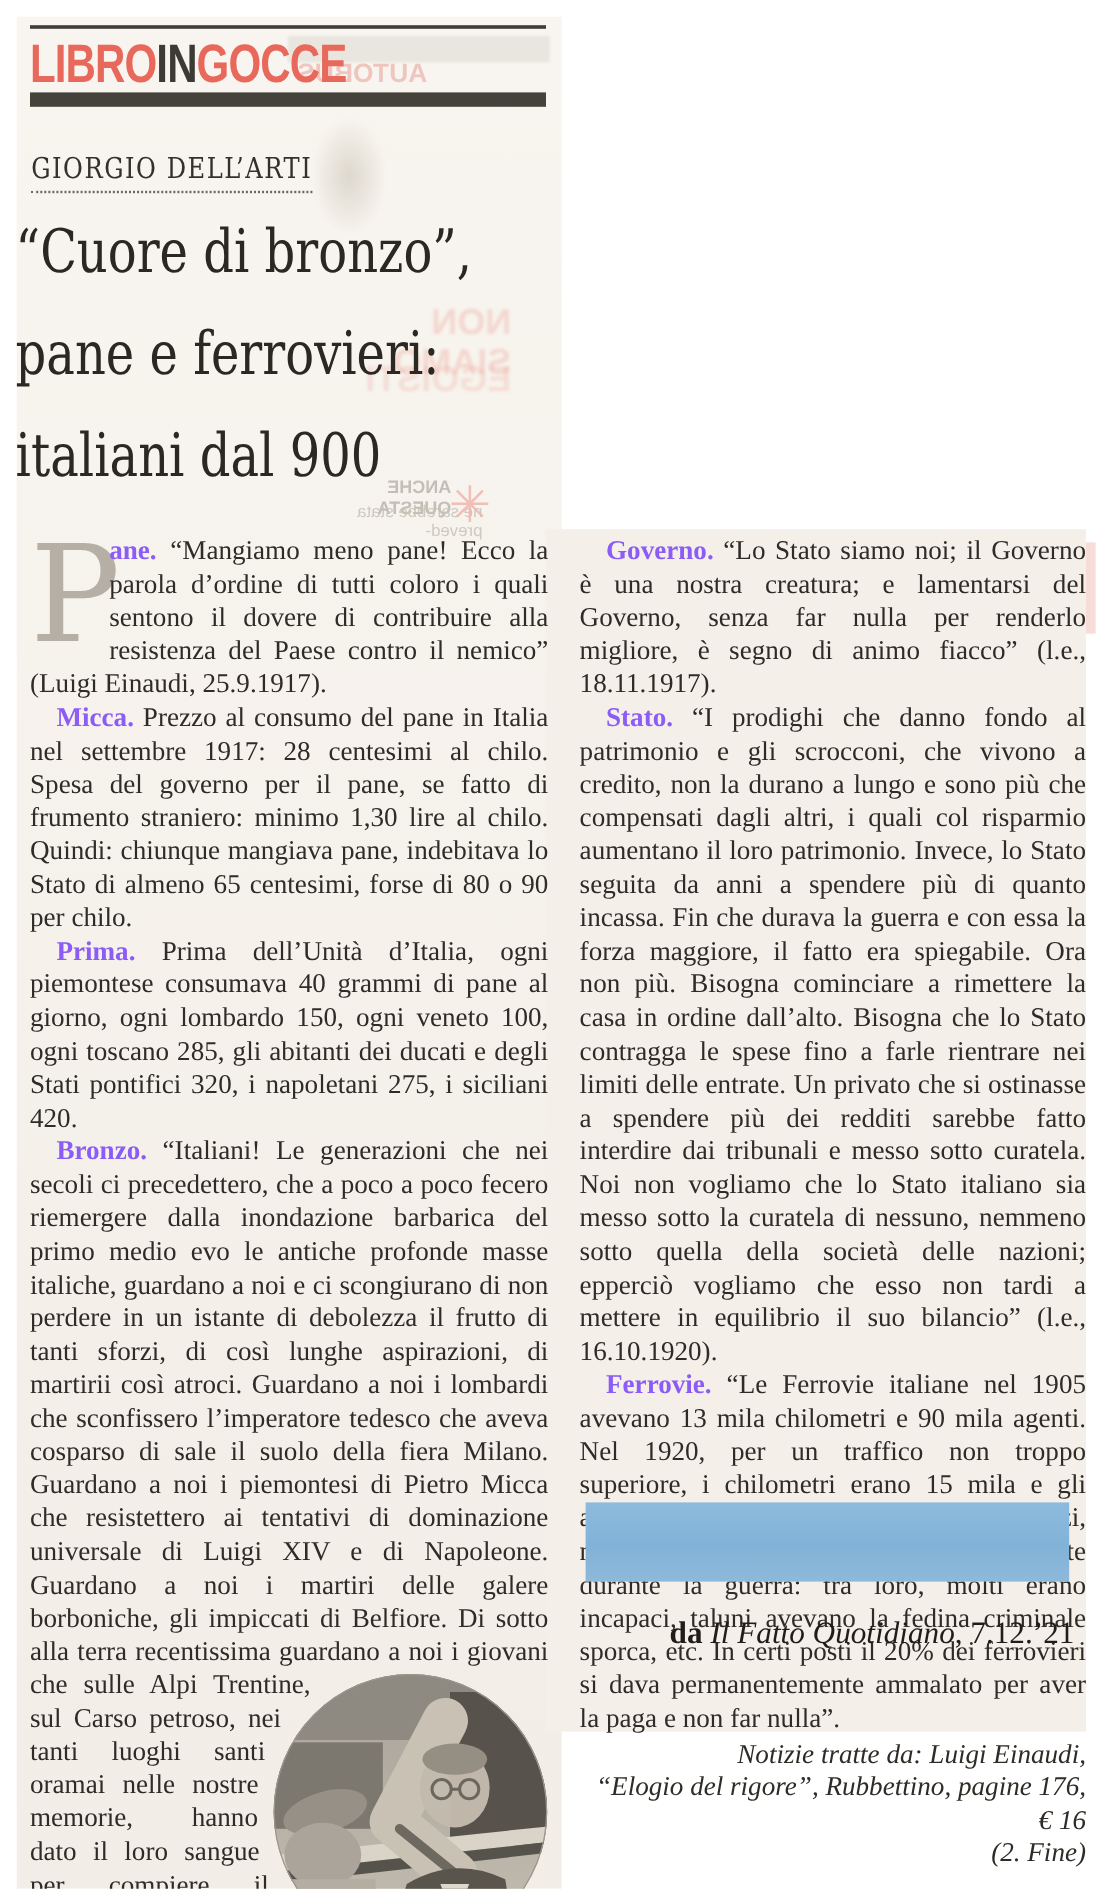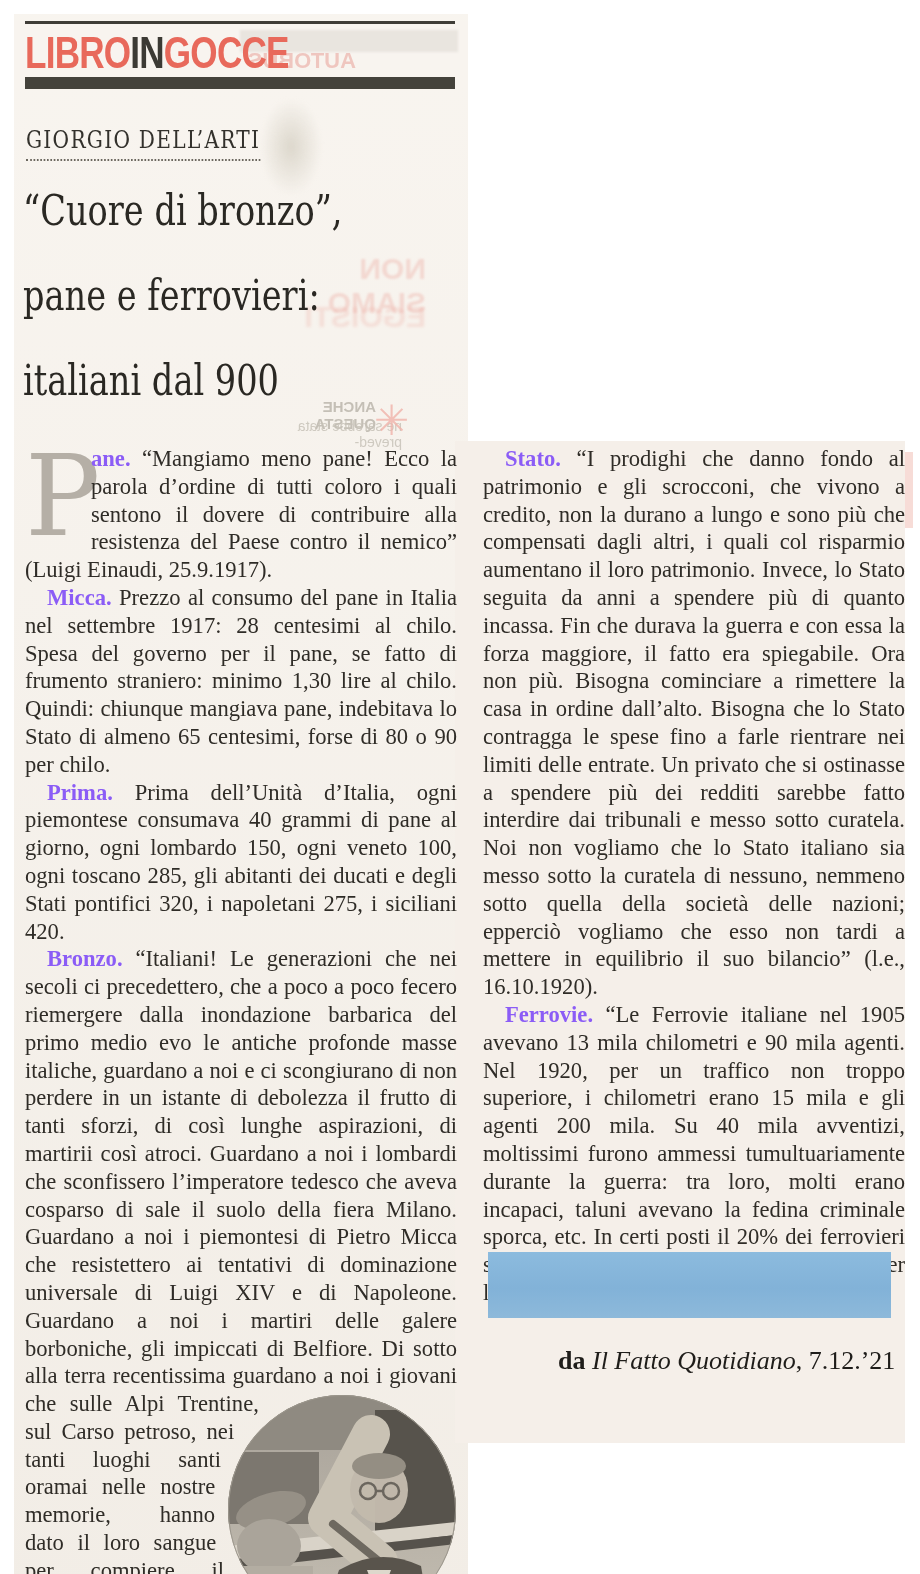--- a/index.html
+++ b/index.html
@@ -44,22 +44,22 @@
     letter-spacing:-1px;transform:scaleX(.78);transform-origin:left center;white-space:nowrap;}
   .mh-red{color:#e8695b;}
   .mh-dark{color:#3c3a34;}
 
   #author{position:absolute;left:26px;top:126px;
     font-family:"DejaVu Serif",serif;font-size:24px;letter-spacing:1.5px;color:#33312c;
     transform:scaleX(.84);transform-origin:left center;white-space:nowrap;
     border-bottom:2px dotted #6b675e;padding-bottom:5px;}
 
   
-  #headline{position:absolute;left:23px;top:168px;width:560px;
-    font-family:"DejaVu Serif",serif;font-size:42px;line-height:85px;color:#2a2823;}
+  #headline{position:absolute;left:13px;top:168px;width:560px;
+    font-family:"DejaVu Serif",serif;font-size:50px;line-height:85px;color:#2a2823;}
   #headline .hl{transform:scaleX(.8);transform-origin:left center;white-space:nowrap;}
 
   
   .col{position:absolute;top:445px;font-size:22.6px;line-height:27.8px;
     text-align:justify;color:#2f2c27;}
   #col-left{left:25px;width:432px;}
   #col-right{left:483px;width:422px;}
   .col p{margin:0;}
   .col p.indent{text-indent:22px;}
   .runin{font-weight:bold;color:#8b5cf6;margin-top:25px;}
@@ -147,20 +147,26 @@
         <path d="M94,232 L112,176 Q152,152 194,172 L204,232 Z" fill="#59544c"></path>
         <polygon points="140,176 164,176 152,208" fill="#ddd8cc"></polygon>
         <rect x="148" y="180" width="9" height="32" fill="#3b3833"></rect>
       </g>
       <ellipse cx="115" cy="116" rx="113.5" ry="114.5" fill="none" stroke="#9b968c" stroke-width="1"></ellipse>
     </svg>
       </span><span>giovani che sulle Alpi Trentine, sul Carso petroso, nei tanti luoghi santi oramai nelle nostre memorie, hanno dato il loro sangue per compiere il risorgimento nazionale. E tutte queste voci, vecchie di secoli e fresche di ieri, dicono: italiani, tenete fermo, ché l’Italia vivrà solo se i suoi figli oggi avranno un cuore di bronzo!” (l.e., 17/11/1917).</span></p>
 </div>
 
 <div id="col-right" class="col">
+  <p class="indent"><span class="runin">Governo.</span> <span>“Lo Stato siamo noi; il Governo è una nostra creatura; e lamentarsi del Governo, senza far nulla per renderlo migliore, è segno di animo fiacco” (l.e., 18.11.1917).</span></p>
   <p class="indent"><span class="runin">Stato.</span> <span>“I prodighi che danno fondo al patrimonio e gli scrocconi, che vivono a credito, non la durano a lungo e sono più che compensati dagli altri, i quali col risparmio aumentano il loro patrimonio. Invece, lo Stato seguita da anni a spendere più di quanto incassa. Fin che durava la guerra e con essa la forza maggiore, il fatto era spiegabile. Ora non più. Bisogna cominciare a rimettere la casa in ordine dall’alto. Bisogna che lo Stato contragga le spese fino a farle rientrare nei limiti delle entrate. Un privato che si ostinasse a spendere più dei redditi sarebbe fatto interdire dai tribunali e messo sotto curatela. Noi non vogliamo che lo Stato italiano sia messo sotto la curatela di nessuno, nemmeno sotto quella della società delle nazioni; epperciò vogliamo che esso non tardi a mettere in equilibrio il suo bilancio” (l.e., 16.10.1920).</span></p>
   <p class="indent"><span class="runin">Ferrovie.</span> <span>“Le Ferrovie italiane nel 1905 avevano 13 mila chilometri e 90 mila agenti. Nel 1920, per un traffico non troppo superiore, i chilometri erano 15 mila e gli agenti 200 mila. Su 40 mila avventizi, moltissimi furono ammessi tumultuariamente durante la guerra: tra loro, molti erano incapaci, taluni avevano la fedina criminale sporca, etc. In certi posti il 20% dei ferrovieri si dava permanentemente ammalato per aver la paga e non far nulla”.</span></p>
+  <div id="credit">
+    <div>Notizie tratte da: Luigi Einaudi,</div>
+    <div>“Elogio del rigore”, Rubbettino, pagine 176, € 16</div>
+    <div>(2. Fine)</div>
+  </div>
 </div>
 
 <div id="blue-bar"></div>
 <div id="caption">
   <span class="cap-da">da </span><span class="cap-title">Il Fatto Quotidiano</span><span>, 7.12.’21</span>
 </div>
 
 </body></html>

